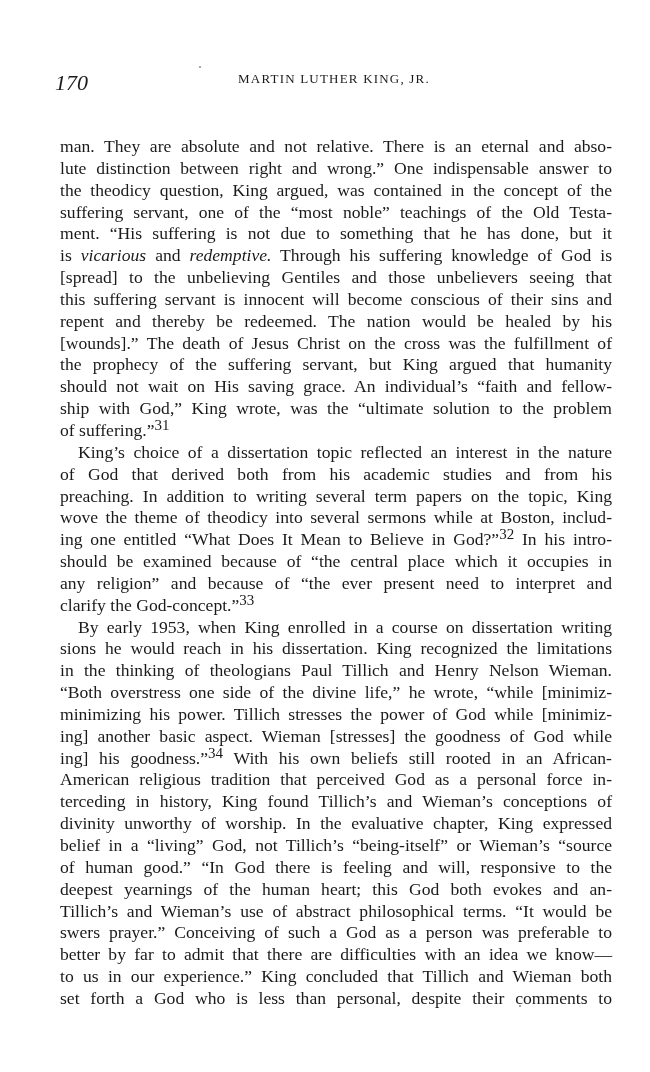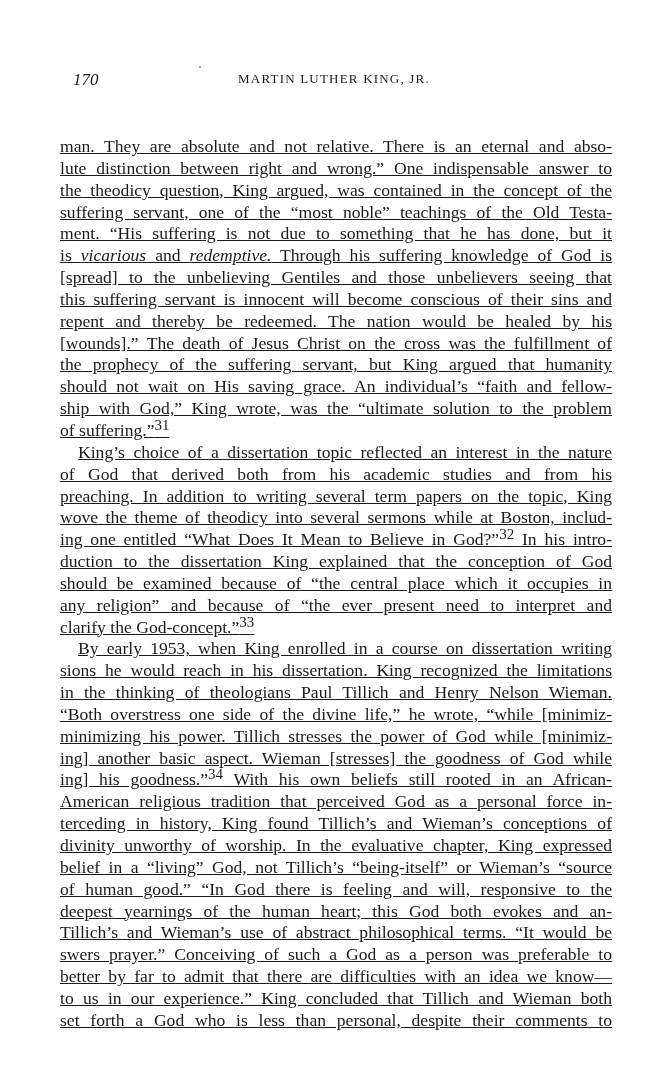--- a/index.html
+++ b/index.html
@@ -10,23 +10,23 @@
     body {
       width: 650px;
       height: 1072px;
       position: relative;
       overflow: hidden;
       font-family: "Liberation Serif", "DejaVu Serif", serif;
       color: #1a1a1a;
     }
     .page-number {
       position: absolute;
-      left: 73px;
+      left: 55px;
       top: 70px;
-      font-size: 17px;
+      font-size: 22px;
       font-style: italic;
     }
     .running-head {
       position: absolute;
       left: 0;
       width: 650px;
       top: 71px;
       text-align: center;
       font-size: 13px;
       letter-spacing: 1.2px;
@@ -40,21 +40,20 @@
       width: 552px;
       font-size: 17.6px;
       line-height: 21.85px;
     }
     .line {
       display: block;
       white-space: nowrap;
       text-align: justify;
       text-align-last: justify;
       height: 21.85px;
-      text-decoration: underline;
     }
     .line.last {
       text-align-last: left;
     }
     .line.indent {
       padding-left: 18px;
     }
     .sup {
       font-size: 15px;
       vertical-align: 6px;
@@ -88,21 +87,20 @@
     <span class="line"><span>[wounds].” The death of Jesus Christ on the cross was the fulfillment of</span></span>
     <span class="line"><span>the prophecy of the suffering servant, but King argued that humanity</span></span>
     <span class="line"><span>should not wait on His saving grace. An individual’s “faith and fellow-</span></span>
     <span class="line"><span>ship with God,” King wrote, was the “ultimate solution to the problem</span></span>
     <span class="line last"><span>of suffering.”</span><span class="sup">31</span></span>
     <span class="line indent"><span>King’s choice of a dissertation topic reflected an interest in the nature</span></span>
     <span class="line"><span>of God that derived both from his academic studies and from his</span></span>
     <span class="line"><span>preaching. In addition to writing several term papers on the topic, King</span></span>
     <span class="line"><span>wove the theme of theodicy into several sermons while at Boston, includ-</span></span>
     <span class="line"><span>ing one entitled “What Does It Mean to Believe in God?”</span><span class="sup">32</span><span> In his intro-</span></span>
-    <span class="line"><span>duction to the dissertation King explained that the conception of God</span></span>
     <span class="line"><span>should be examined because of “the central place which it occupies in</span></span>
     <span class="line"><span>any religion” and because of “the ever present need to interpret and</span></span>
     <span class="line last"><span>clarify the God-concept.”</span><span class="sup">33</span></span>
     <span class="line indent"><span>By early 1953, when King enrolled in a course on dissertation writing</span></span>
     <span class="line"><span>sions he would reach in his dissertation. King recognized the limitations</span></span>
     <span class="line"><span>in the thinking of theologians Paul Tillich and Henry Nelson Wieman.</span></span>
     <span class="line"><span>“Both overstress one side of the divine life,” he wrote, “while [minimiz-</span></span>
     <span class="line"><span>minimizing his power. Tillich stresses the power of God while [minimiz-</span></span>
     <span class="line"><span>ing] another basic aspect. Wieman [stresses] the goodness of God while</span></span>
     <span class="line"><span>ing] his goodness.”</span><span class="sup">34</span><span> With his own beliefs still rooted in an African-</span></span>

